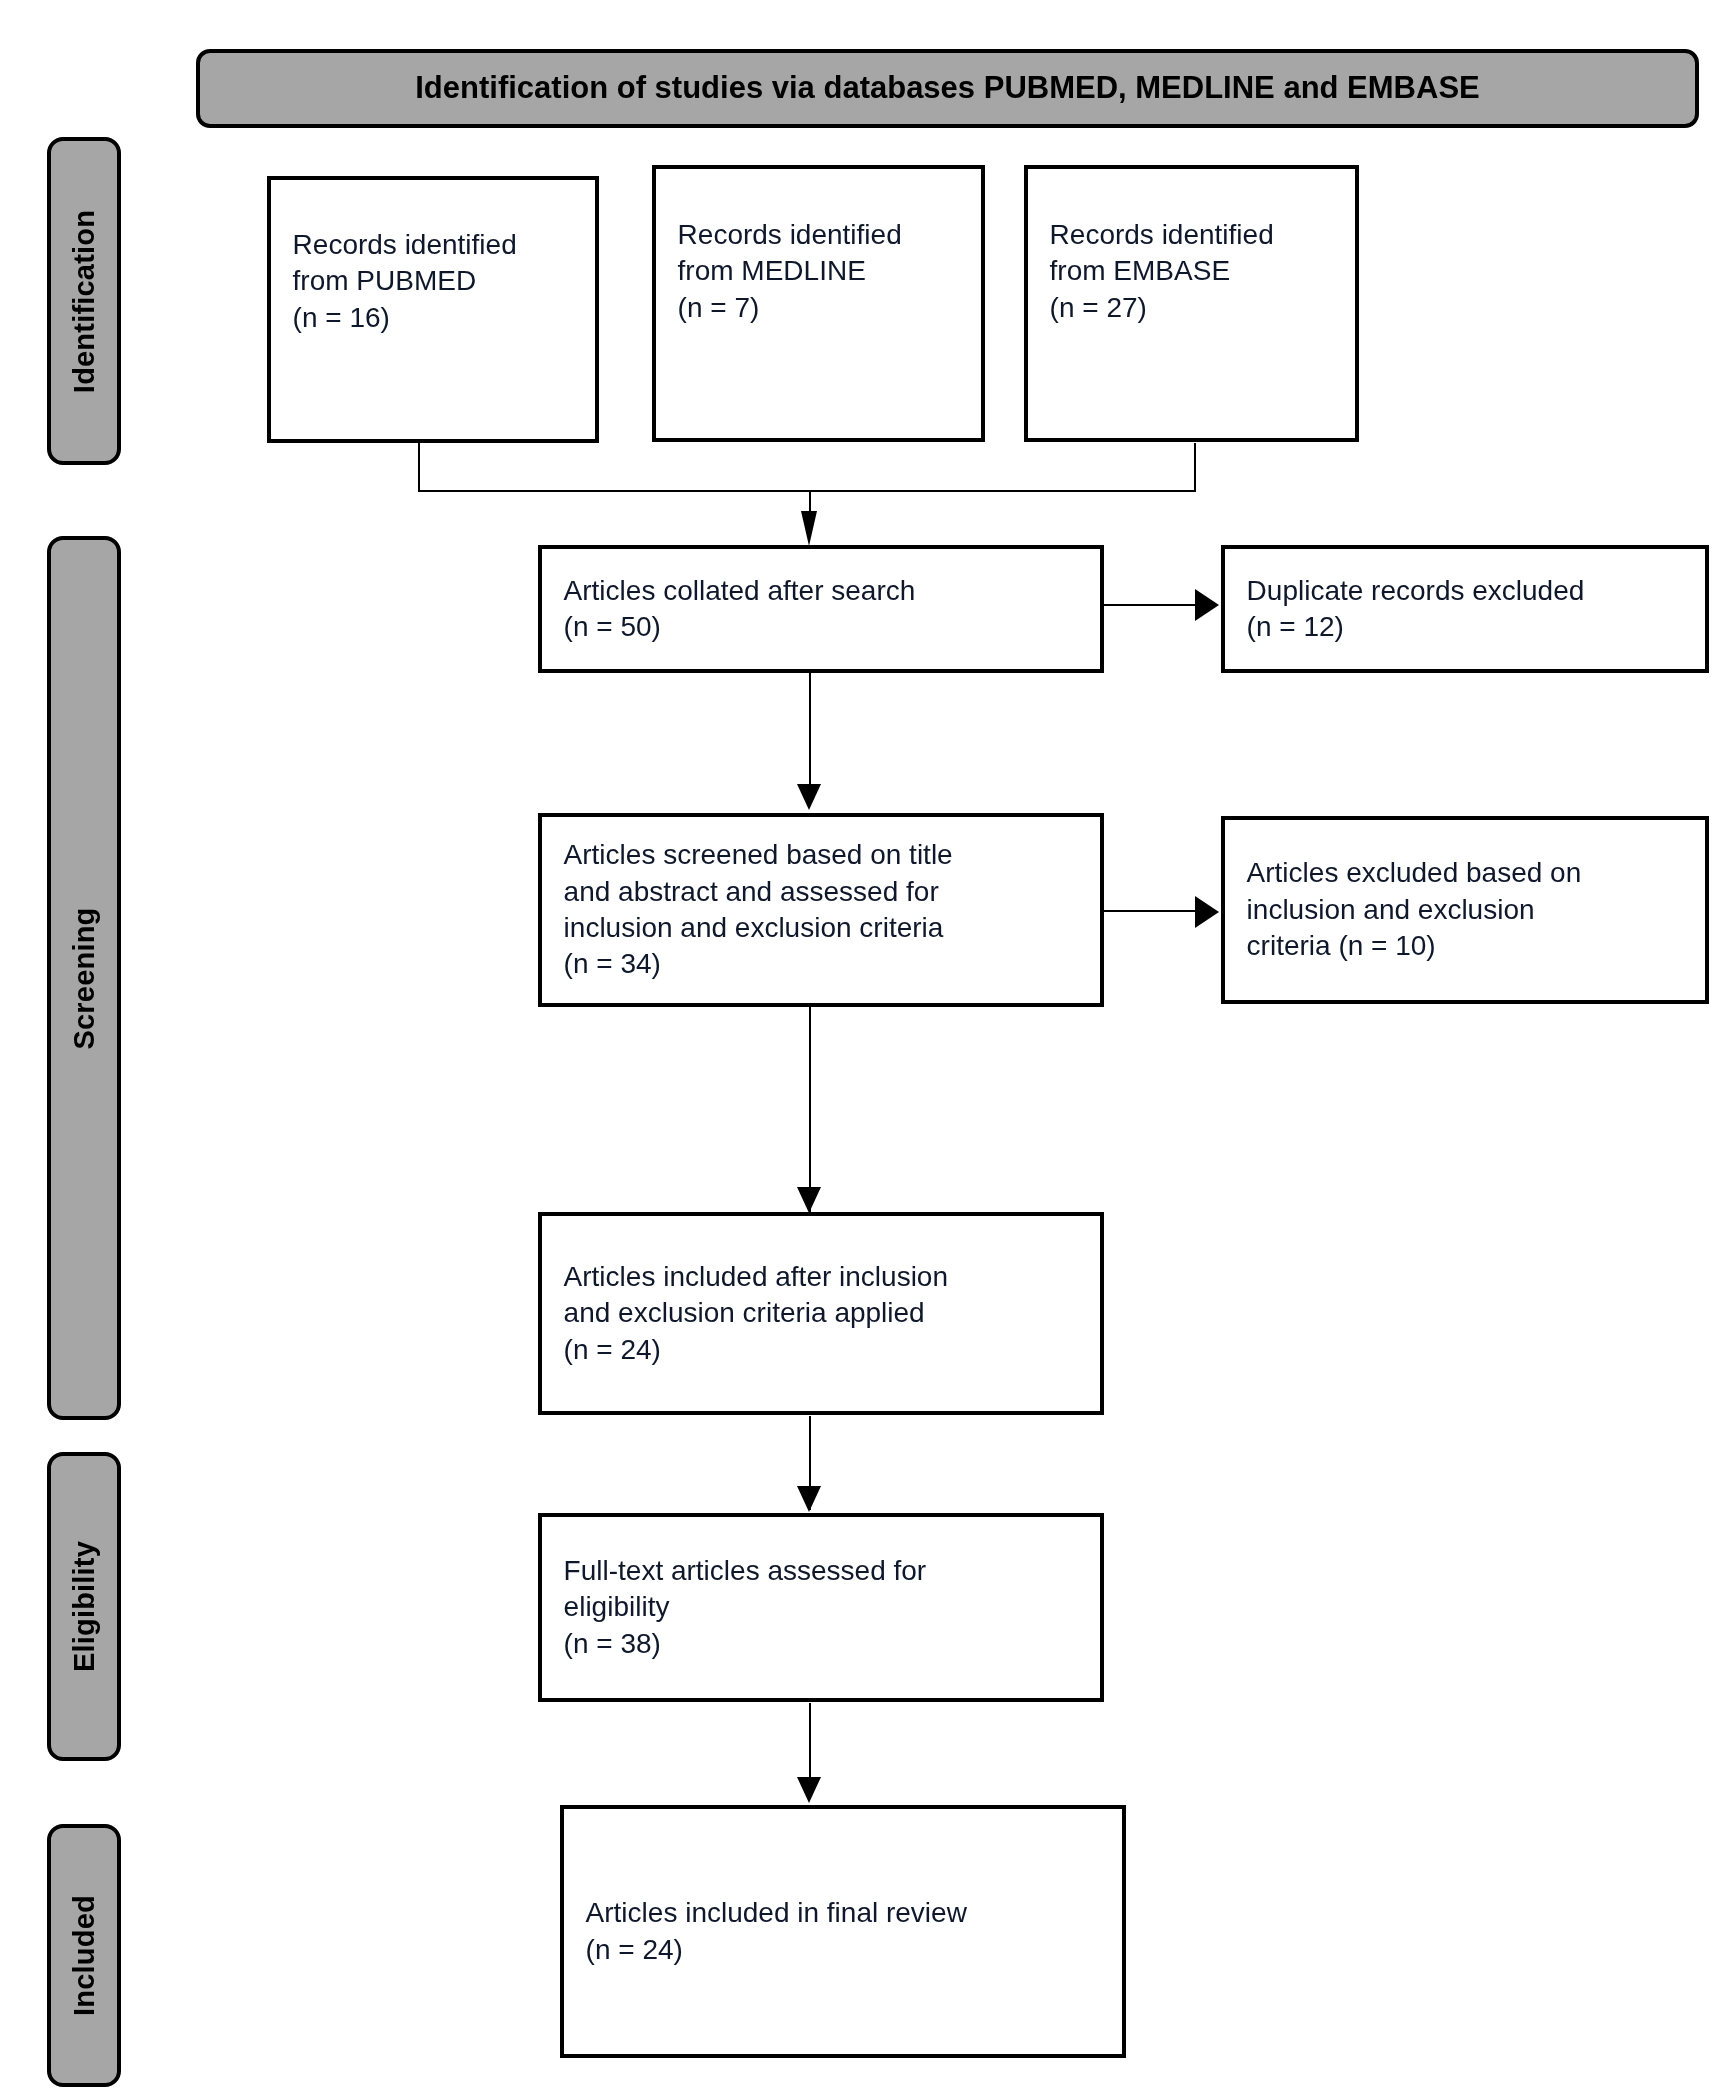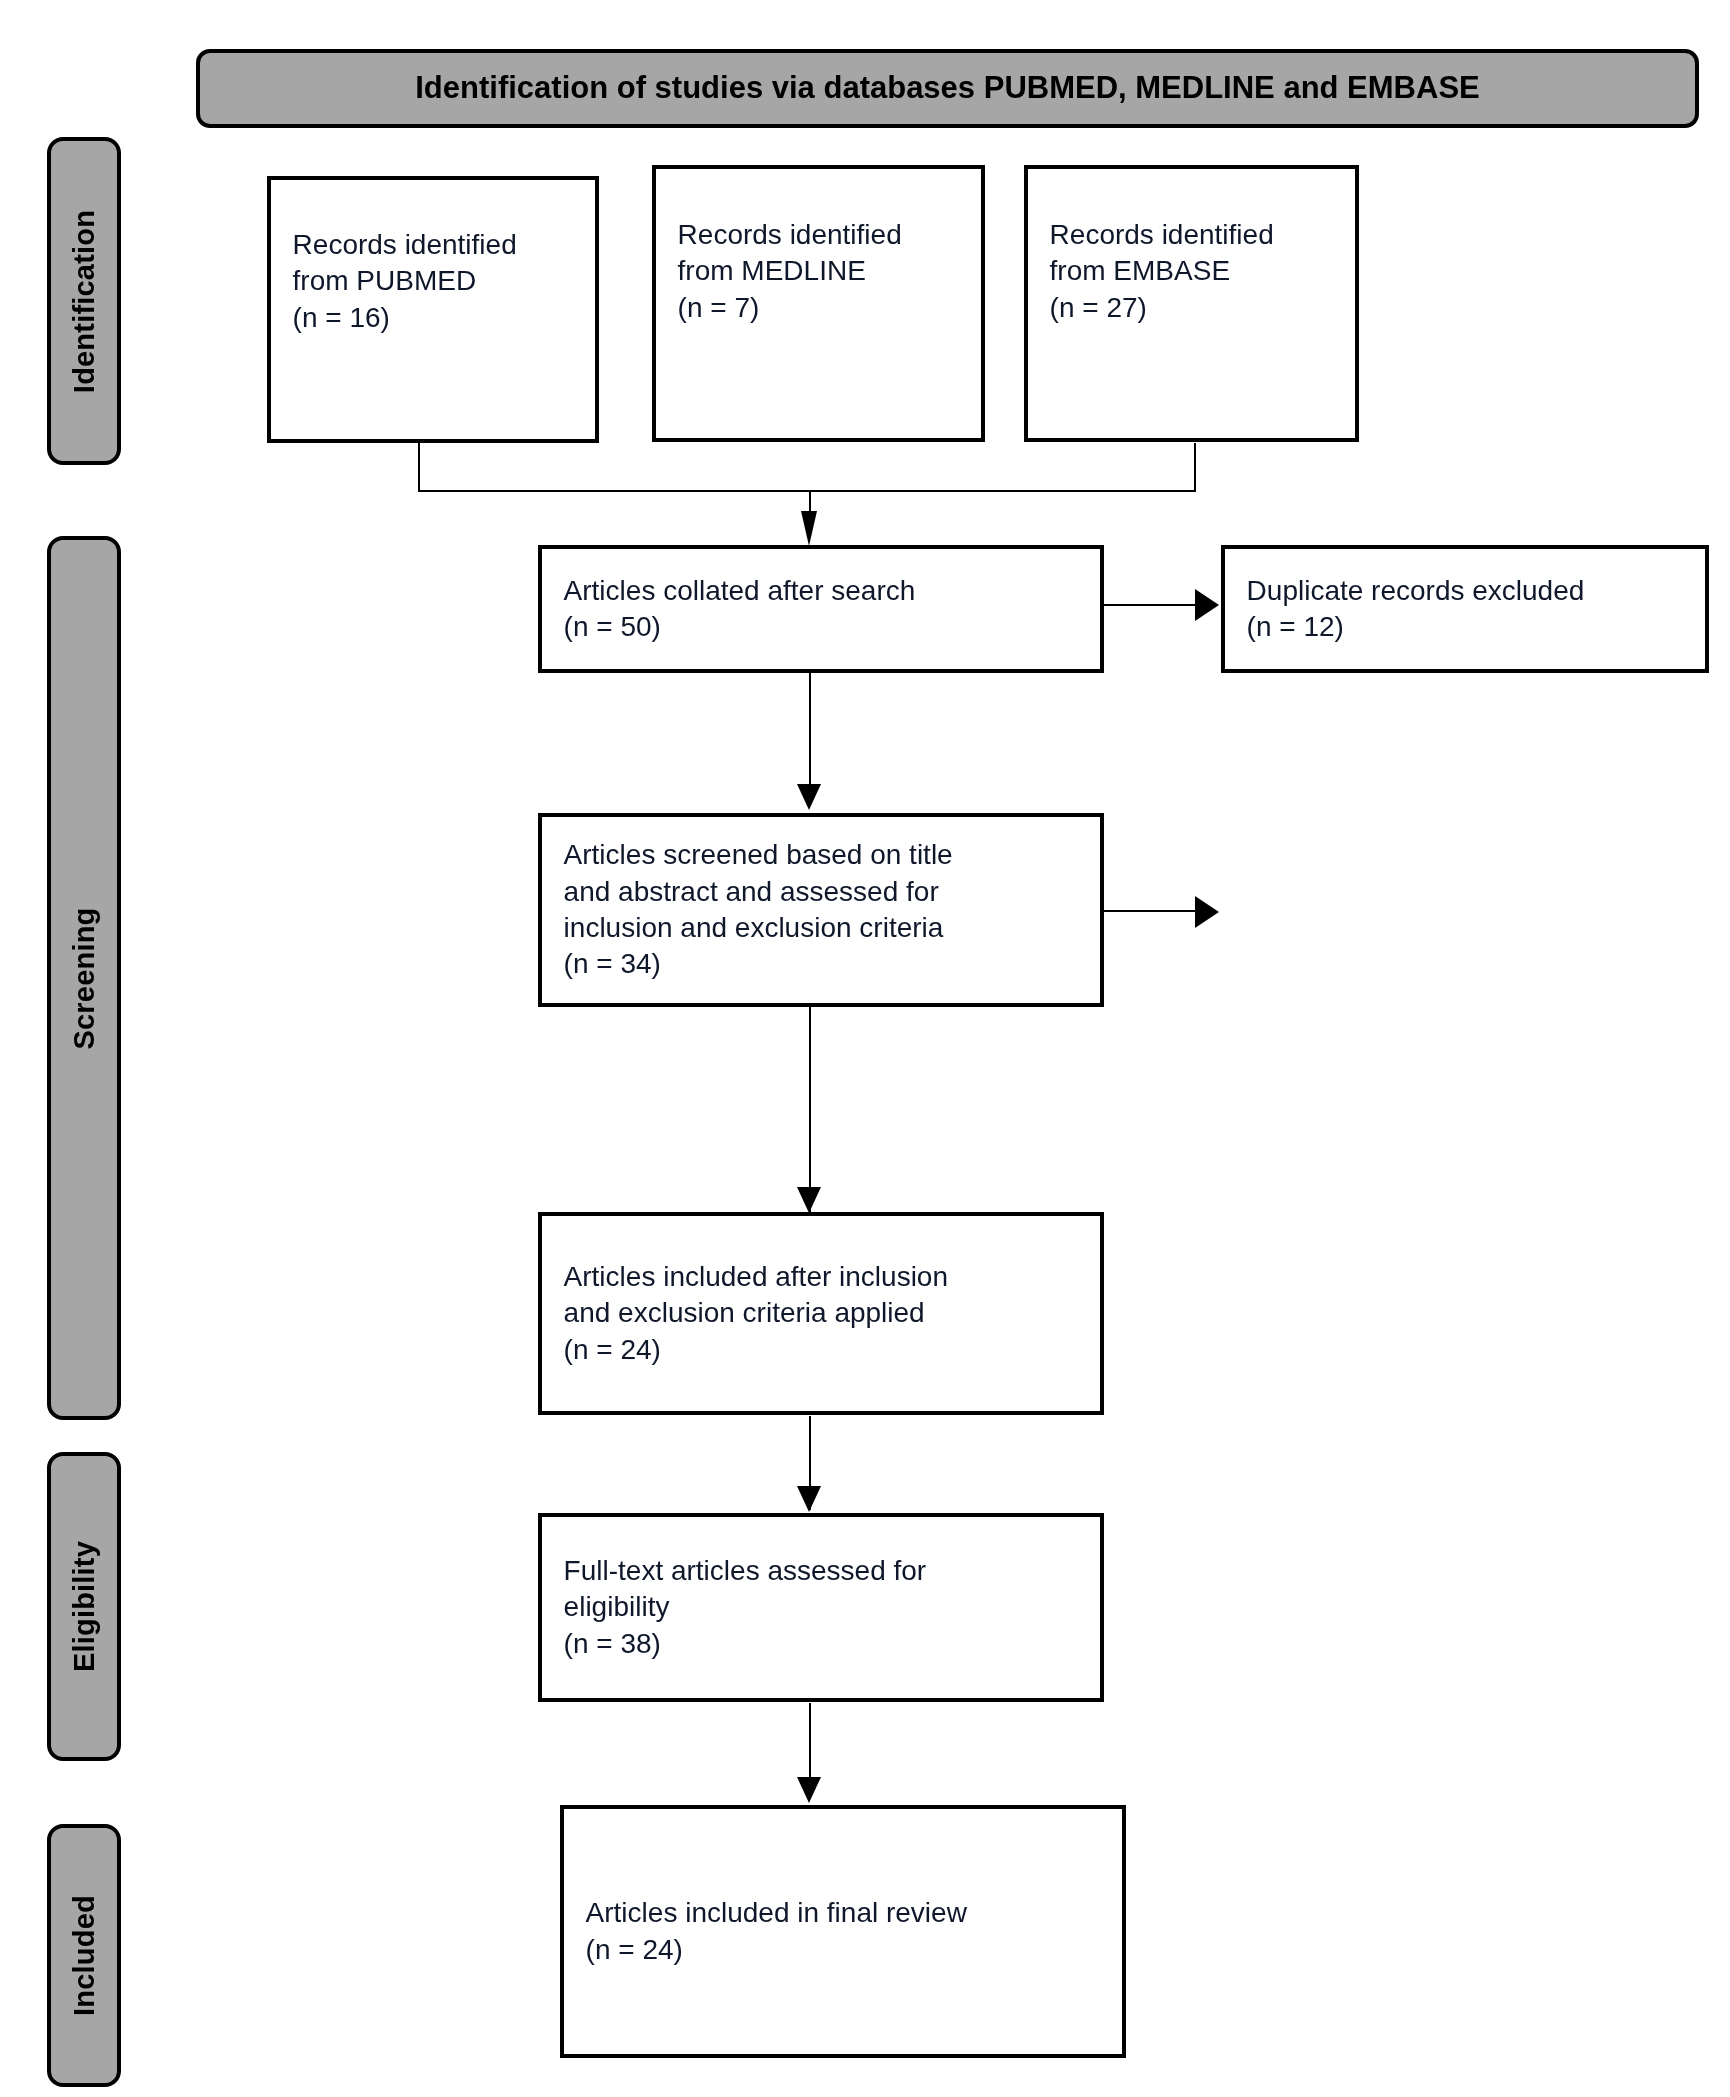--- a/index.html
+++ b/index.html
@@ -183,20 +183,25 @@
   <div class="box" style="left:515px; top:813px; width:566px; height:194px;">
     <div class="box-text">Articles screened based on title
 and abstract and assessed for
 inclusion and exclusion criteria
 (n = 34)</div>
   </div>
 
   <div class="hline" style="left:1081px; top:910px; width:94px;"></div>
   <div class="arrow-right" style="left:1172px; top:896px;"></div>
 
+  <div class="box" style="left:1198px; top:816px; width:488px; height:188px;">
+    <div class="box-text">Articles excluded based on
+inclusion and exclusion
+criteria (n = 10)</div>
+  </div>
 
   <div class="vline" style="left:786px; top:1007px; width:2.3px; height:205px;"></div>
   <div class="arrow-down" style="left:774px; top:1187px;"></div>
 
   <div class="box" style="left:515px; top:1212px; width:566px; height:203px;">
     <div class="box-text">Articles included after inclusion
 and exclusion criteria applied
 (n = 24)</div>
   </div>
 

